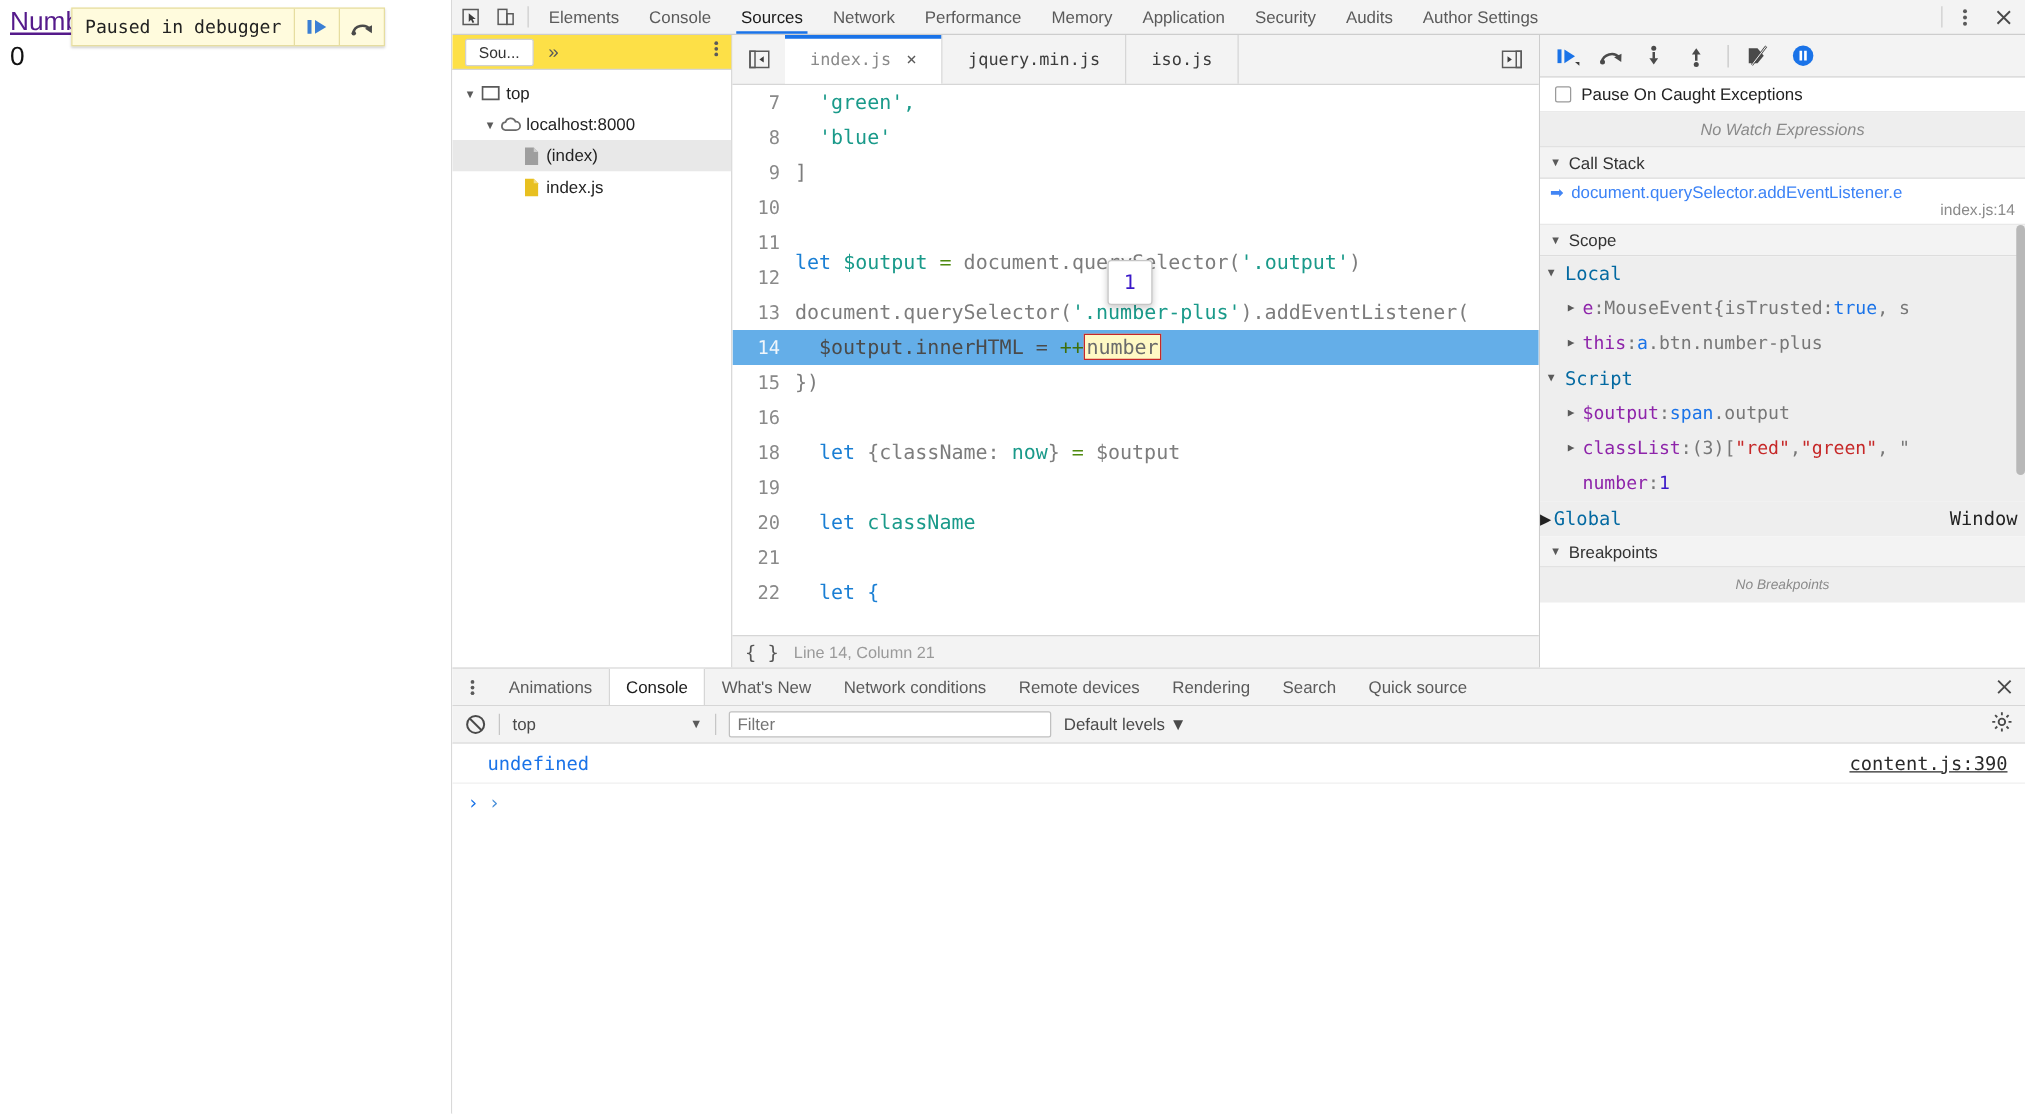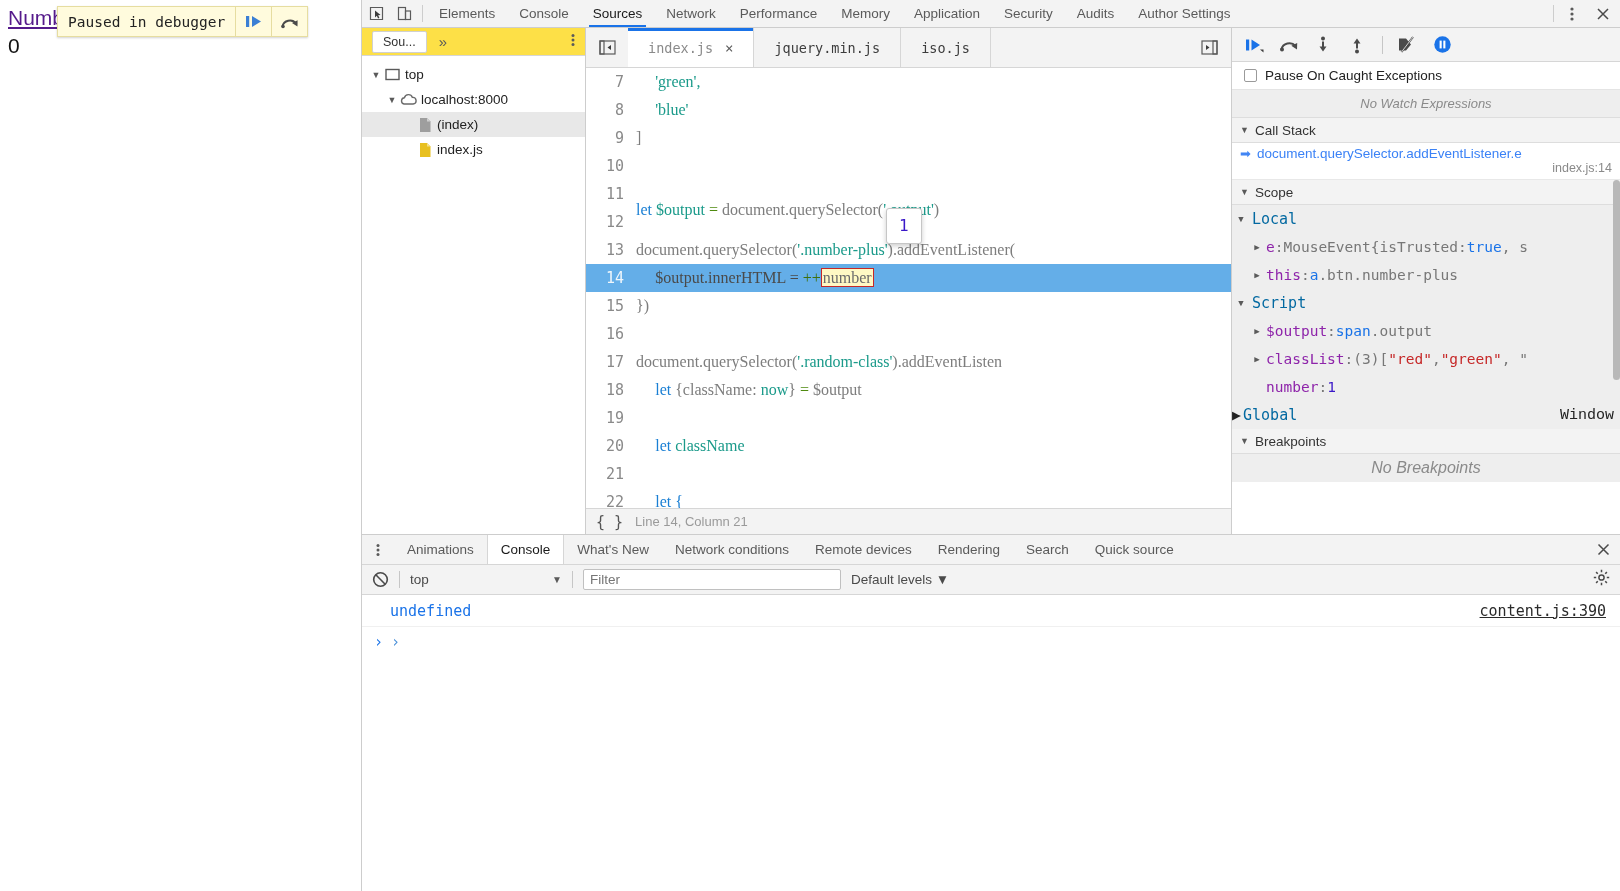--- a/index.html
+++ b/index.html
@@ -131,21 +131,21 @@
     font-family: "DejaVu Sans Mono", monospace; font-size: 16px;
     line-height: 28px; white-space: nowrap;
   }
   .cline { height: 28px; display: flex; align-items: center; position: relative; }
   .cline.hl { background: #64aee8; }
   .gut {
     width: 46px; flex: none; text-align: right; padding-right: 8px;
     color: #8a8a8a; font-size: 15px;
   }
   .cline.hl .gut { color: #f0f6fb; }
-  .ctext { padding-left: 4px; font-family: Liberation Serif, serif; }
+  .ctext { padding-left: 4px; }
   .k  { color: #1a7fd4; }           
   .s  { color: #1a9a8a; }           
   .p  { color: #7d7d7d; }           
   .op { color: #4f8a10; }           
   .v  { color: #1a9a8a; }           
   .cline.hl .p { color: #4a4a4a; }
   .cline.hl .op { color: #3f6f0a; }
   .sel-token {
     background: #fff9c4; border: 1px solid #c62828; padding: 0 1px;
     color: #6b6b6b;
@@ -212,24 +212,24 @@
               color: #0369a1; padding-left: 2px; }
   .pname { color: #8e24aa; }
   .tblue { color: #1a73e8; }
   .tgrey { color: #777; }
   .tred  { color: #c62828; }
   .tnum  { color: #3a18c8; }
   .tcyan { color: #1a73e8; }
   .global-row { height: 28px; display: flex; align-items: center;
                 background: #eee; font-family: "DejaVu Sans Mono", monospace;
                 font-size: 15px; }
-  .global-right { margin-left: auto; padding-right: 6px; color: #222; font-family: Liberation Mono, monospace; }
+  .global-right { margin-left: auto; padding-right: 6px; color: #222; }
   .nobp {
     height: 28px; display: flex; align-items: center; justify-content: center;
-    background: #eee; color: #8a8a8a; font-style: italic; font-size: 16px;
+    background: #eee; color: #8a8a8a; font-style: italic; font-size: 11px;
   }
   .dbg-scrollbar {
     position: absolute; right: 0; top: 152px; width: 7px; height: 200px;
     background: #b8b8b8; border-radius: 4px;
   }
 
   
   .drawer { flex: 1; display: flex; flex-direction: column;
             border-top: 1px solid #cdcdcd; background: #fff; }
   .drawer-tabbar {
@@ -490,24 +490,20 @@
                 <span class="gut">14</span>
                 <span class="ctext" style="padding-left: 23.2px;"><span class="p">$output.innerHTML </span><span class="p">= </span><span class="op">++</span><span class="sel-token">number</span></span>
               </div>
               <div class="cline">
                 <span class="gut">15</span>
                 <span class="ctext" style="padding-left: 4px;"><span class="p">})</span></span>
               </div>
               <div class="cline">
                 <span class="gut">16</span>
                 <span class="ctext" style="padding-left: 4px;"></span>
-              </div>
-              <div class="cline">
-                <span class="gut">17</span>
-                <span class="ctext" style="padding-left: 4px;"><span class="p">document.querySelector(</span><span class="s">'.random-class'</span><span class="p">).addEventListen</span></span>
               </div>
               <div class="cline">
                 <span class="gut">18</span>
                 <span class="ctext" style="padding-left: 23.2px;"><span class="k">let </span><span class="p">{className: </span><span class="v">now</span><span class="p">} </span><span class="op">=</span><span class="p"> $output</span></span>
               </div>
               <div class="cline">
                 <span class="gut">19</span>
                 <span class="ctext" style="padding-left: 4px;"></span>
               </div>
               <div class="cline">

